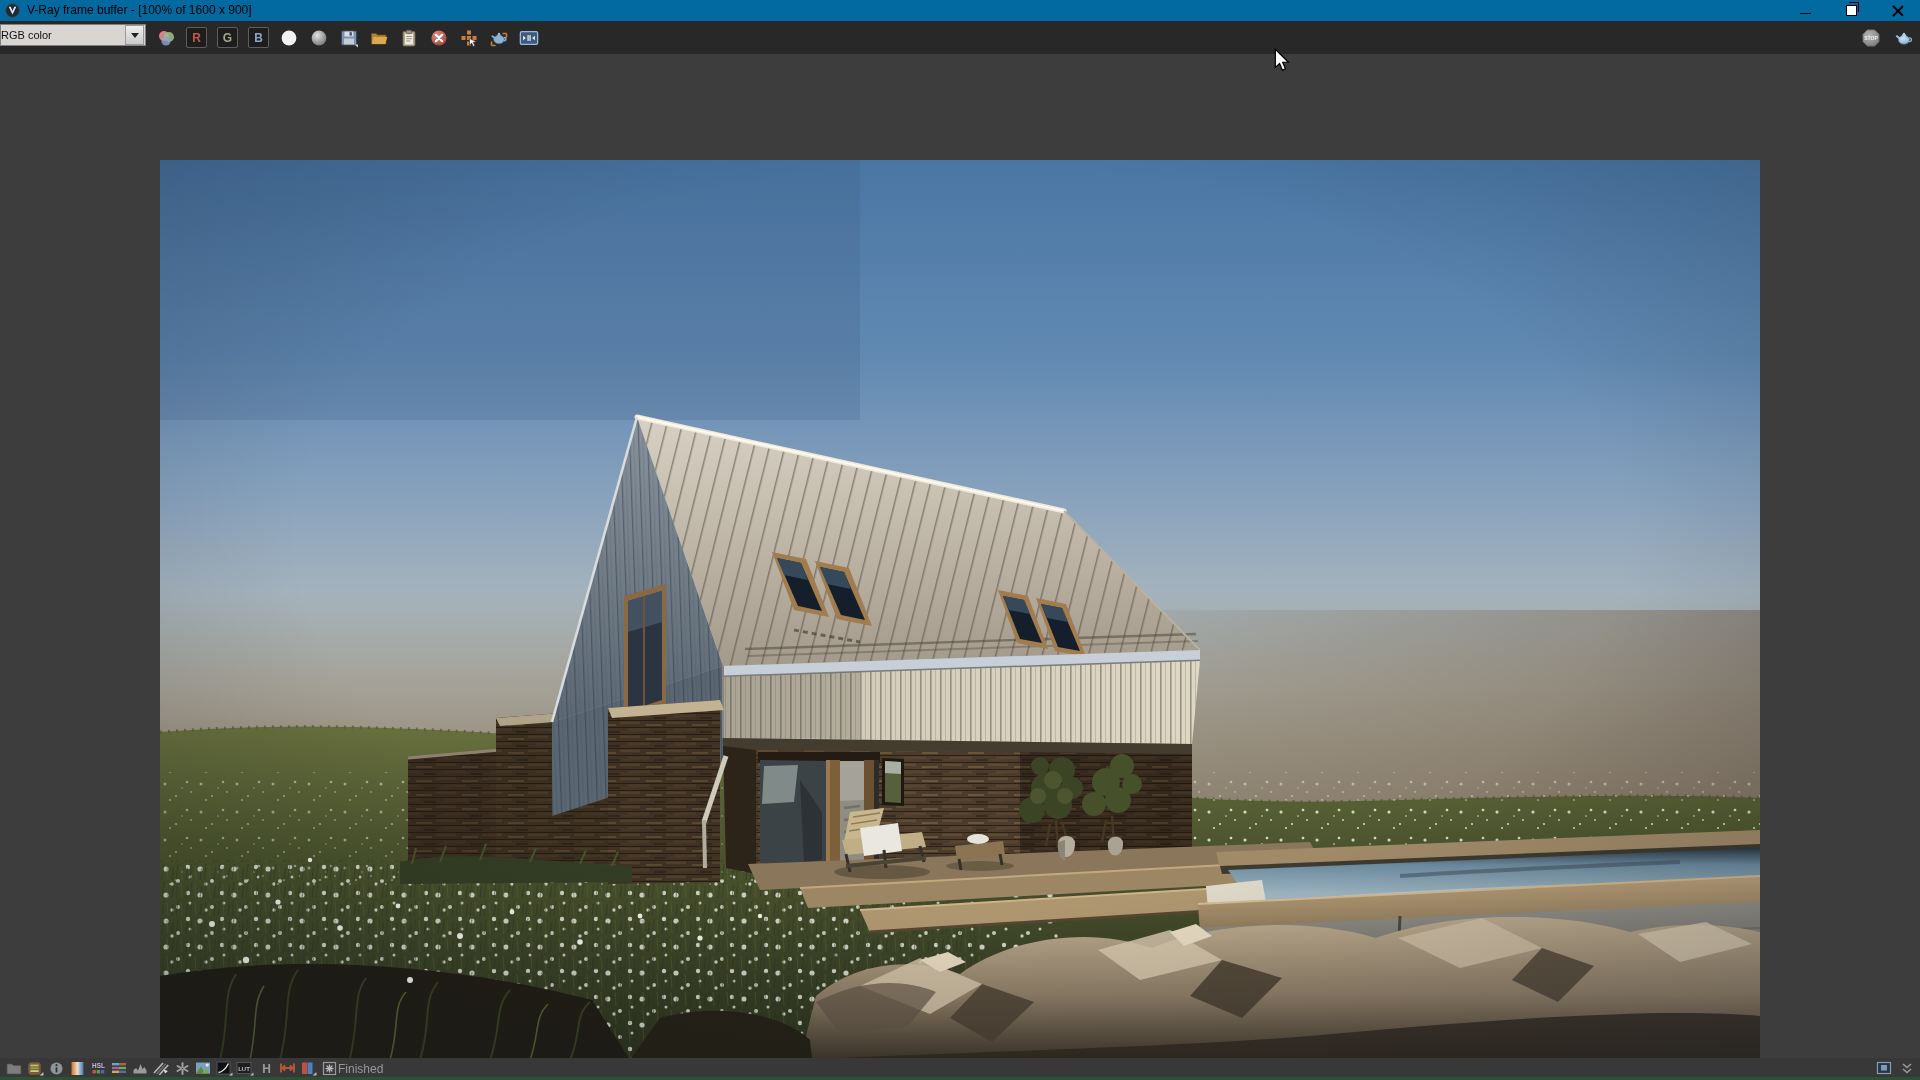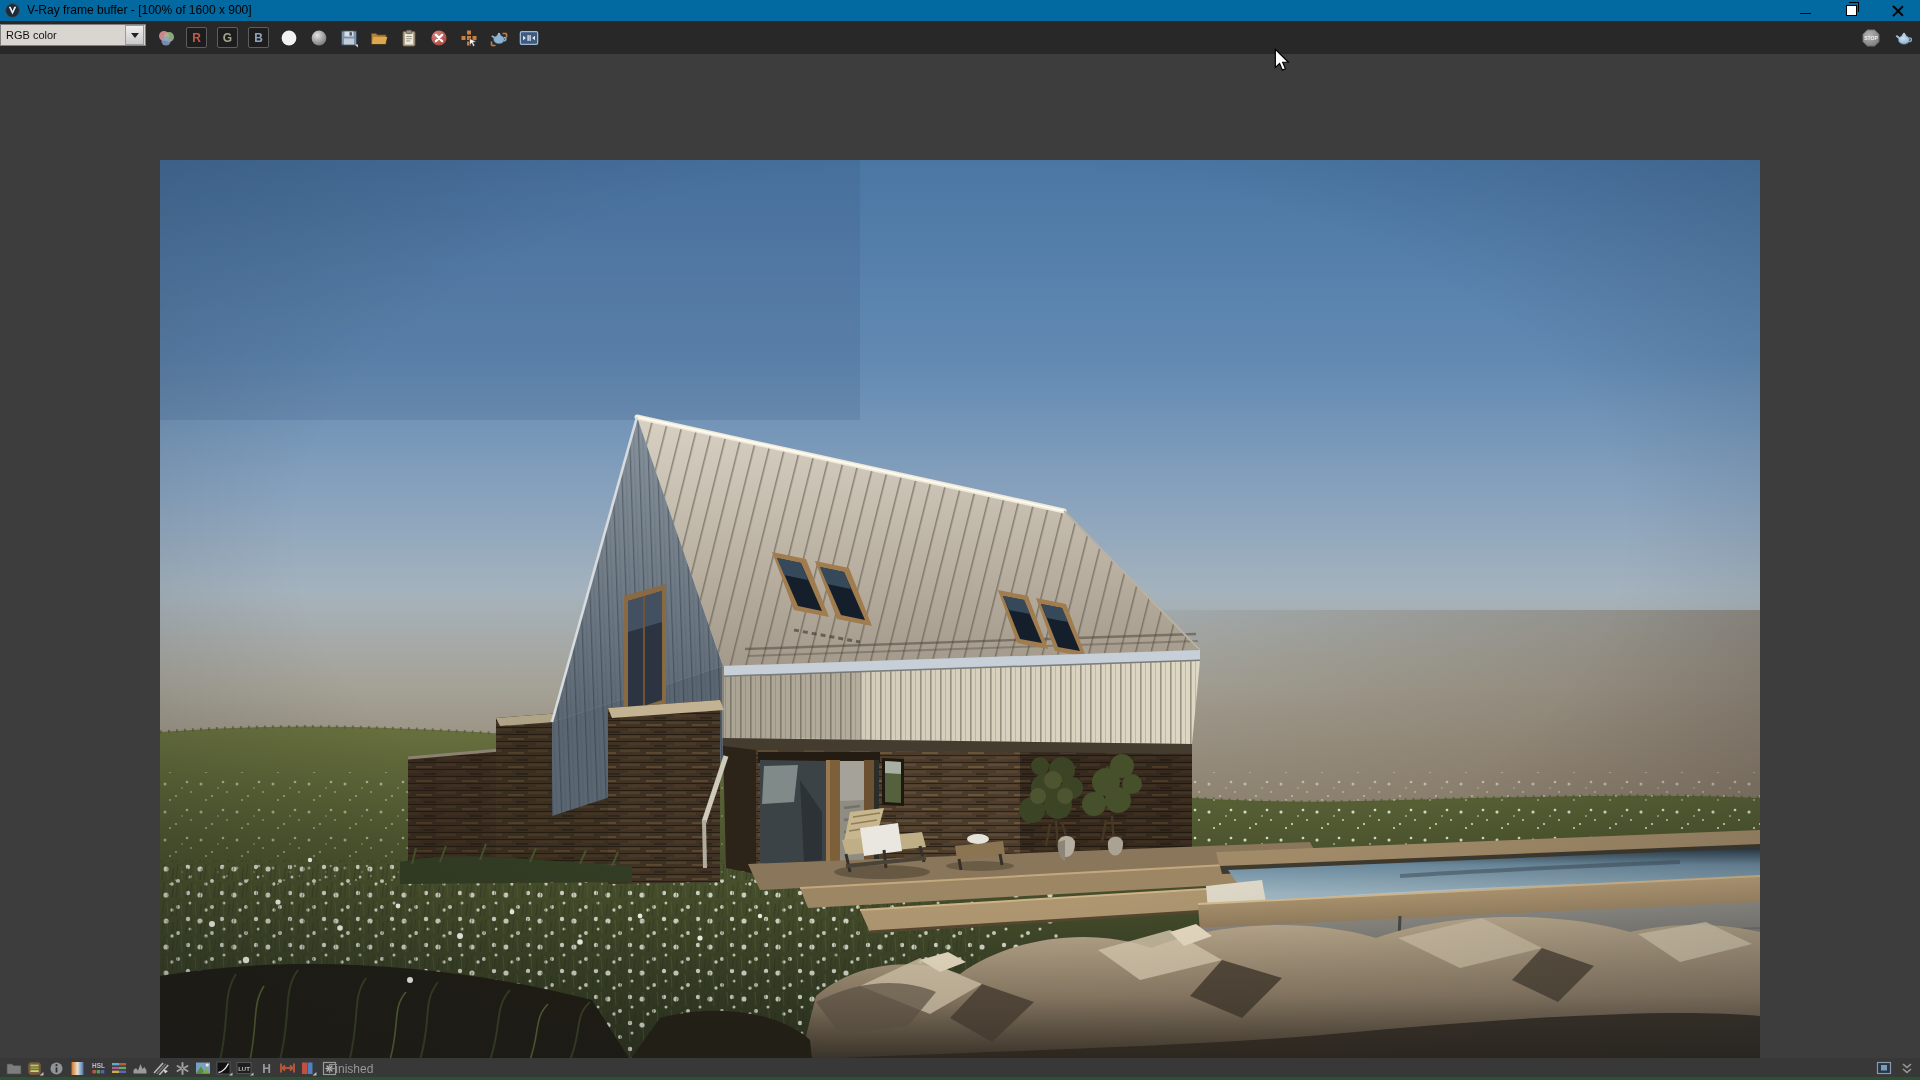--- a/index.html
+++ b/index.html
@@ -14,39 +14,39 @@
   .glyph-min{width:11px;height:1px;background:#000;margin-top:6px;}
   .glyph-restore{width:9px;height:9px;border:1px solid #000;position:relative;background:#fff;}
   .glyph-restore:before{content:"";position:absolute;left:2px;top:-4px;width:9px;height:9px;border:1px solid #000;border-bottom:none;border-left:none;}
   .glyph-close{position:relative;width:11px;height:11px;}
   .glyph-close:before,.glyph-close:after{content:"";position:absolute;left:5px;top:-1px;width:1.5px;height:14px;background:#000;}
   .glyph-close:before{transform:rotate(45deg);} .glyph-close:after{transform:rotate(-45deg);}
   
   .toolbar{position:absolute;left:0;top:21px;width:1920px;height:33px;background:#282828;}
   .combo{position:absolute;left:0;top:3px;width:146px;height:22px;background:#d9d6d1;
     border:1px solid #7f7f7f;box-sizing:border-box;display:flex;align-items:center;}
-  .combo .val{font-size:11px;color:#111;padding-left:5px;flex:1;}
+  .combo .val{font-size:11px;color:#111;flex:1;}
   .combo .arrowbox{width:17px;height:18px;margin-right:1px;background:linear-gradient(#efefef,#c9c9c9);
     border:1px solid #9a9a9a;display:flex;align-items:center;justify-content:center;}
   .combo .arrowbox:after{content:"";width:0;height:0;border:4px solid transparent;border-top:5px solid #222;margin-top:4px;}
   .tbicons{position:absolute;left:156px;top:0;height:33px;display:flex;align-items:center;gap:10px;}
   .tbicons-right{position:absolute;right:6px;top:0;height:33px;display:flex;align-items:center;gap:13px;}
   .tbtn{width:20px;height:20px;display:flex;align-items:center;justify-content:center;}
   .chanbtn{width:19px;height:19px;border:1px solid #5e5e5e;border-radius:2px;background:#1d1d1d;
     display:flex;align-items:center;justify-content:center;font-size:12px;font-weight:bold;}
   .chanbtn.r span{color:#c4584a;} .chanbtn.g span{color:#a0a88e;} .chanbtn.b span{color:#8fa3c0;}
   
   .canvas{position:absolute;left:0;top:54px;width:1920px;height:1004px;background:#3d3d3d;}
   .render{position:absolute;left:160px;top:106px;width:1600px;height:900px;}
   
   .statusbar{position:absolute;left:0;top:1058px;width:1920px;height:22px;background:#383838;}
   .statusbar .greenline{position:absolute;left:0;bottom:0;width:100%;height:3px;background:#2d5133;}
   .sbicons{position:absolute;left:5px;top:2px;display:flex;align-items:center;gap:3px;}
   .sbicon{width:18px;height:16px;display:flex;align-items:center;justify-content:center;}
-  .sbtext{font-size:12px;color:#979797;}
+  .sbtext{font-size:12px;color:#979797;margin-left:10px;}
   .sbicons-right{position:absolute;right:4px;top:2px;display:flex;align-items:center;gap:5px;}
   
   .cursor{position:absolute;left:1273px;top:48px;pointer-events:none;}
 </style>
 </head>
 <body>
 
 <div class="titlebar">
   <svg class="logo" viewBox="0 0 16 16">
     <circle cx="8" cy="8" r="7.3" fill="#1d2b38" stroke="#4a4a4a" stroke-width="0.8"></circle>

